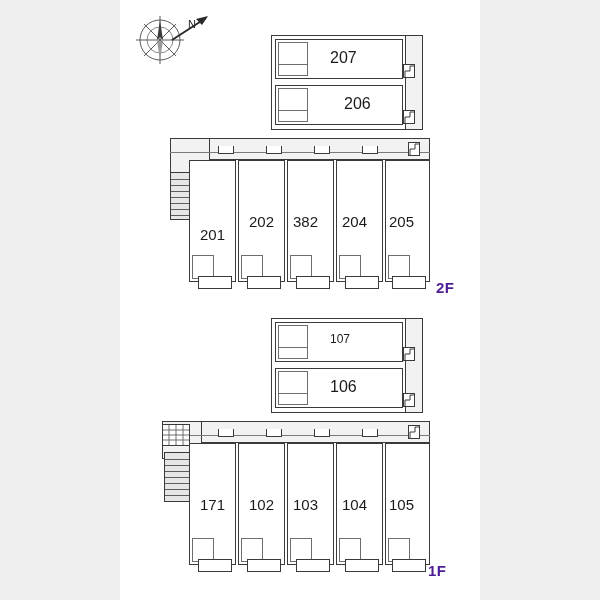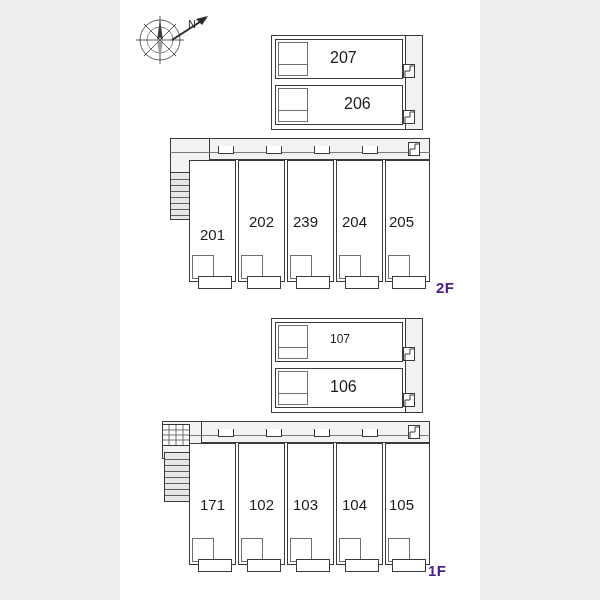--- a/index.html
+++ b/index.html
@@ -220,21 +220,21 @@
     <div class="unit-label" style="left:200px; top:226px;">201</div>
 
     <div class="unit" style="left:238px; top:160px; width:47px; height:122px;"></div>
     <div class="bump" style="left:241px; top:255px; width:22px; height:24px;"></div>
     <div class="balcony" style="left:247px; top:276px; width:34px; height:13px;"></div>
     <div class="unit-label" style="left:249px; top:213px;">202</div>
 
     <div class="unit" style="left:287px; top:160px; width:47px; height:122px;"></div>
     <div class="bump" style="left:290px; top:255px; width:22px; height:24px;"></div>
     <div class="balcony" style="left:296px; top:276px; width:34px; height:13px;"></div>
-    <div class="unit-label" style="left:293px; top:213px;">239</div>
+    <div class="unit-label" style="left:293px; top:213px;">382</div>
 
     <div class="unit" style="left:336px; top:160px; width:47px; height:122px;"></div>
     <div class="bump" style="left:339px; top:255px; width:22px; height:24px;"></div>
     <div class="balcony" style="left:345px; top:276px; width:34px; height:13px;"></div>
     <div class="unit-label" style="left:342px; top:213px;">204</div>
 
     <div class="unit" style="left:385px; top:160px; width:45px; height:122px;"></div>
     <div class="bump" style="left:388px; top:255px; width:22px; height:24px;"></div>
     <div class="balcony" style="left:392px; top:276px; width:34px; height:13px;"></div>
     <div class="unit-label" style="left:389px; top:213px;">205</div>

